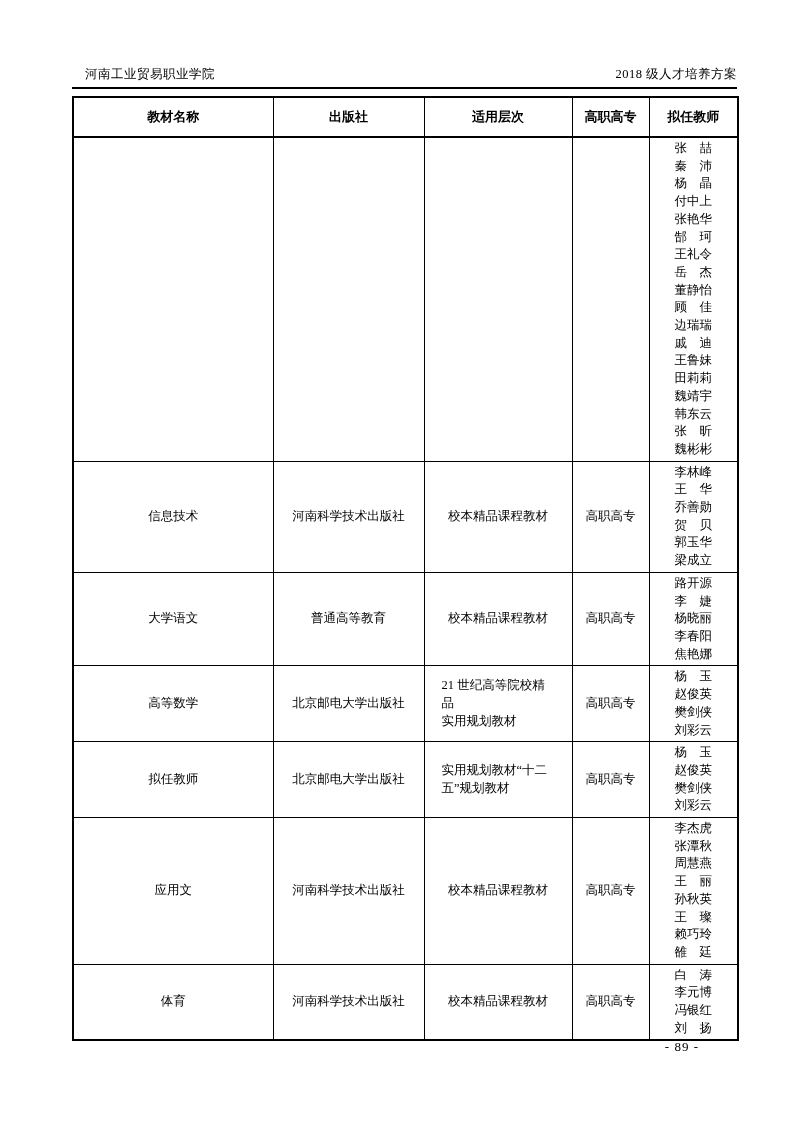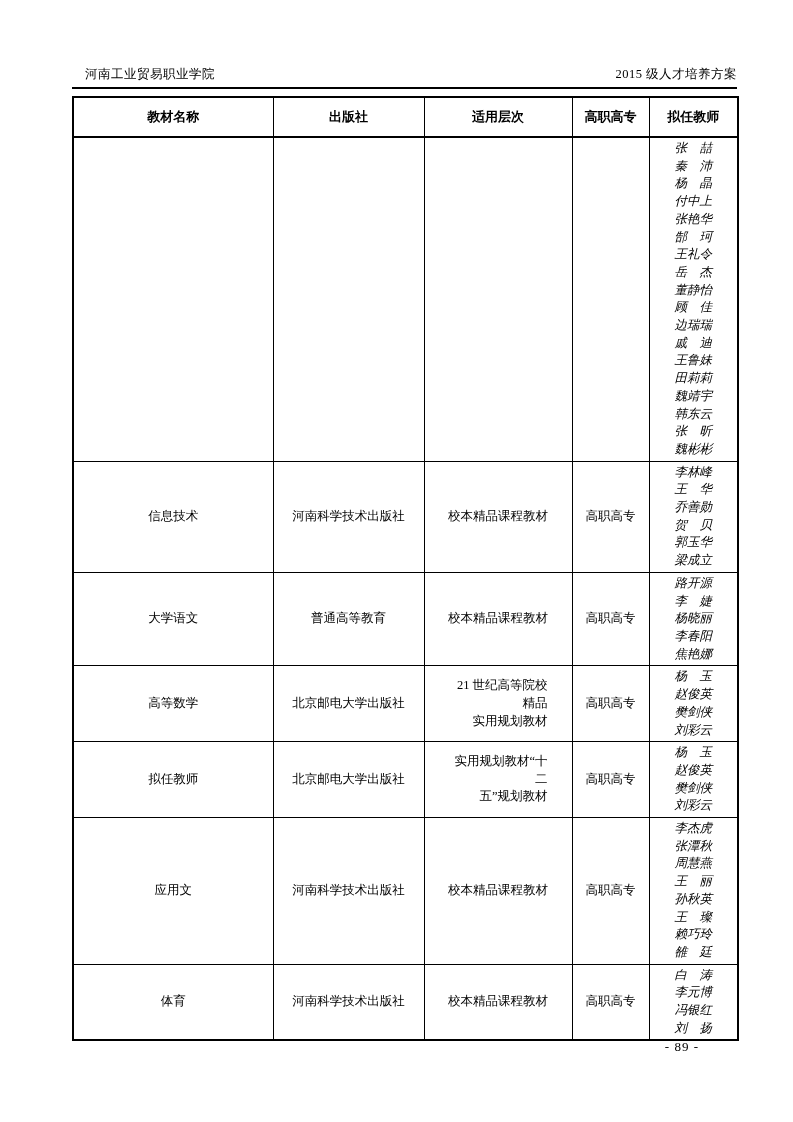--- a/index.html
+++ b/index.html
@@ -34,36 +34,36 @@
     text-align:center; vertical-align:middle;
     padding:2px 2px;
     overflow:hidden;
   }
   th {
     height:34px;
     font-weight:bold; font-size:13px;
     border-bottom:2px solid #000;
   }
   td { line-height:17.7px; }
-  td.wrap-left { text-align:right; white-space:pre-line; padding:2px 24px; }
+  td.wrap-left { text-align:left; white-space:pre-line; padding:2px 17px; }
   td.teachers { padding:2px 0; }
-  td.teachers div { line-height:17.7px;font-style:italic; }
+  td.teachers div { line-height:17.7px; }
   .page-number {
     position:absolute; top:1039px; right:94px;
     font-size:13px; letter-spacing:1px;
   }
 </style>
 </head>
 <body>
 
 <div class="page">
 
   <div class="doc-header">
     <span class="school">河南工业贸易职业学院</span>
-    <span class="plan">2015 级人才培养方案</span>
+    <span class="plan">2018 级人才培养方案</span>
   </div>
 
   <div class="header-rule"></div>
 
   <table class="materials">
     <colgroup>
       <col style="width:200px">
       <col style="width:151px">
       <col style="width:148px">
       <col style="width:77px">

